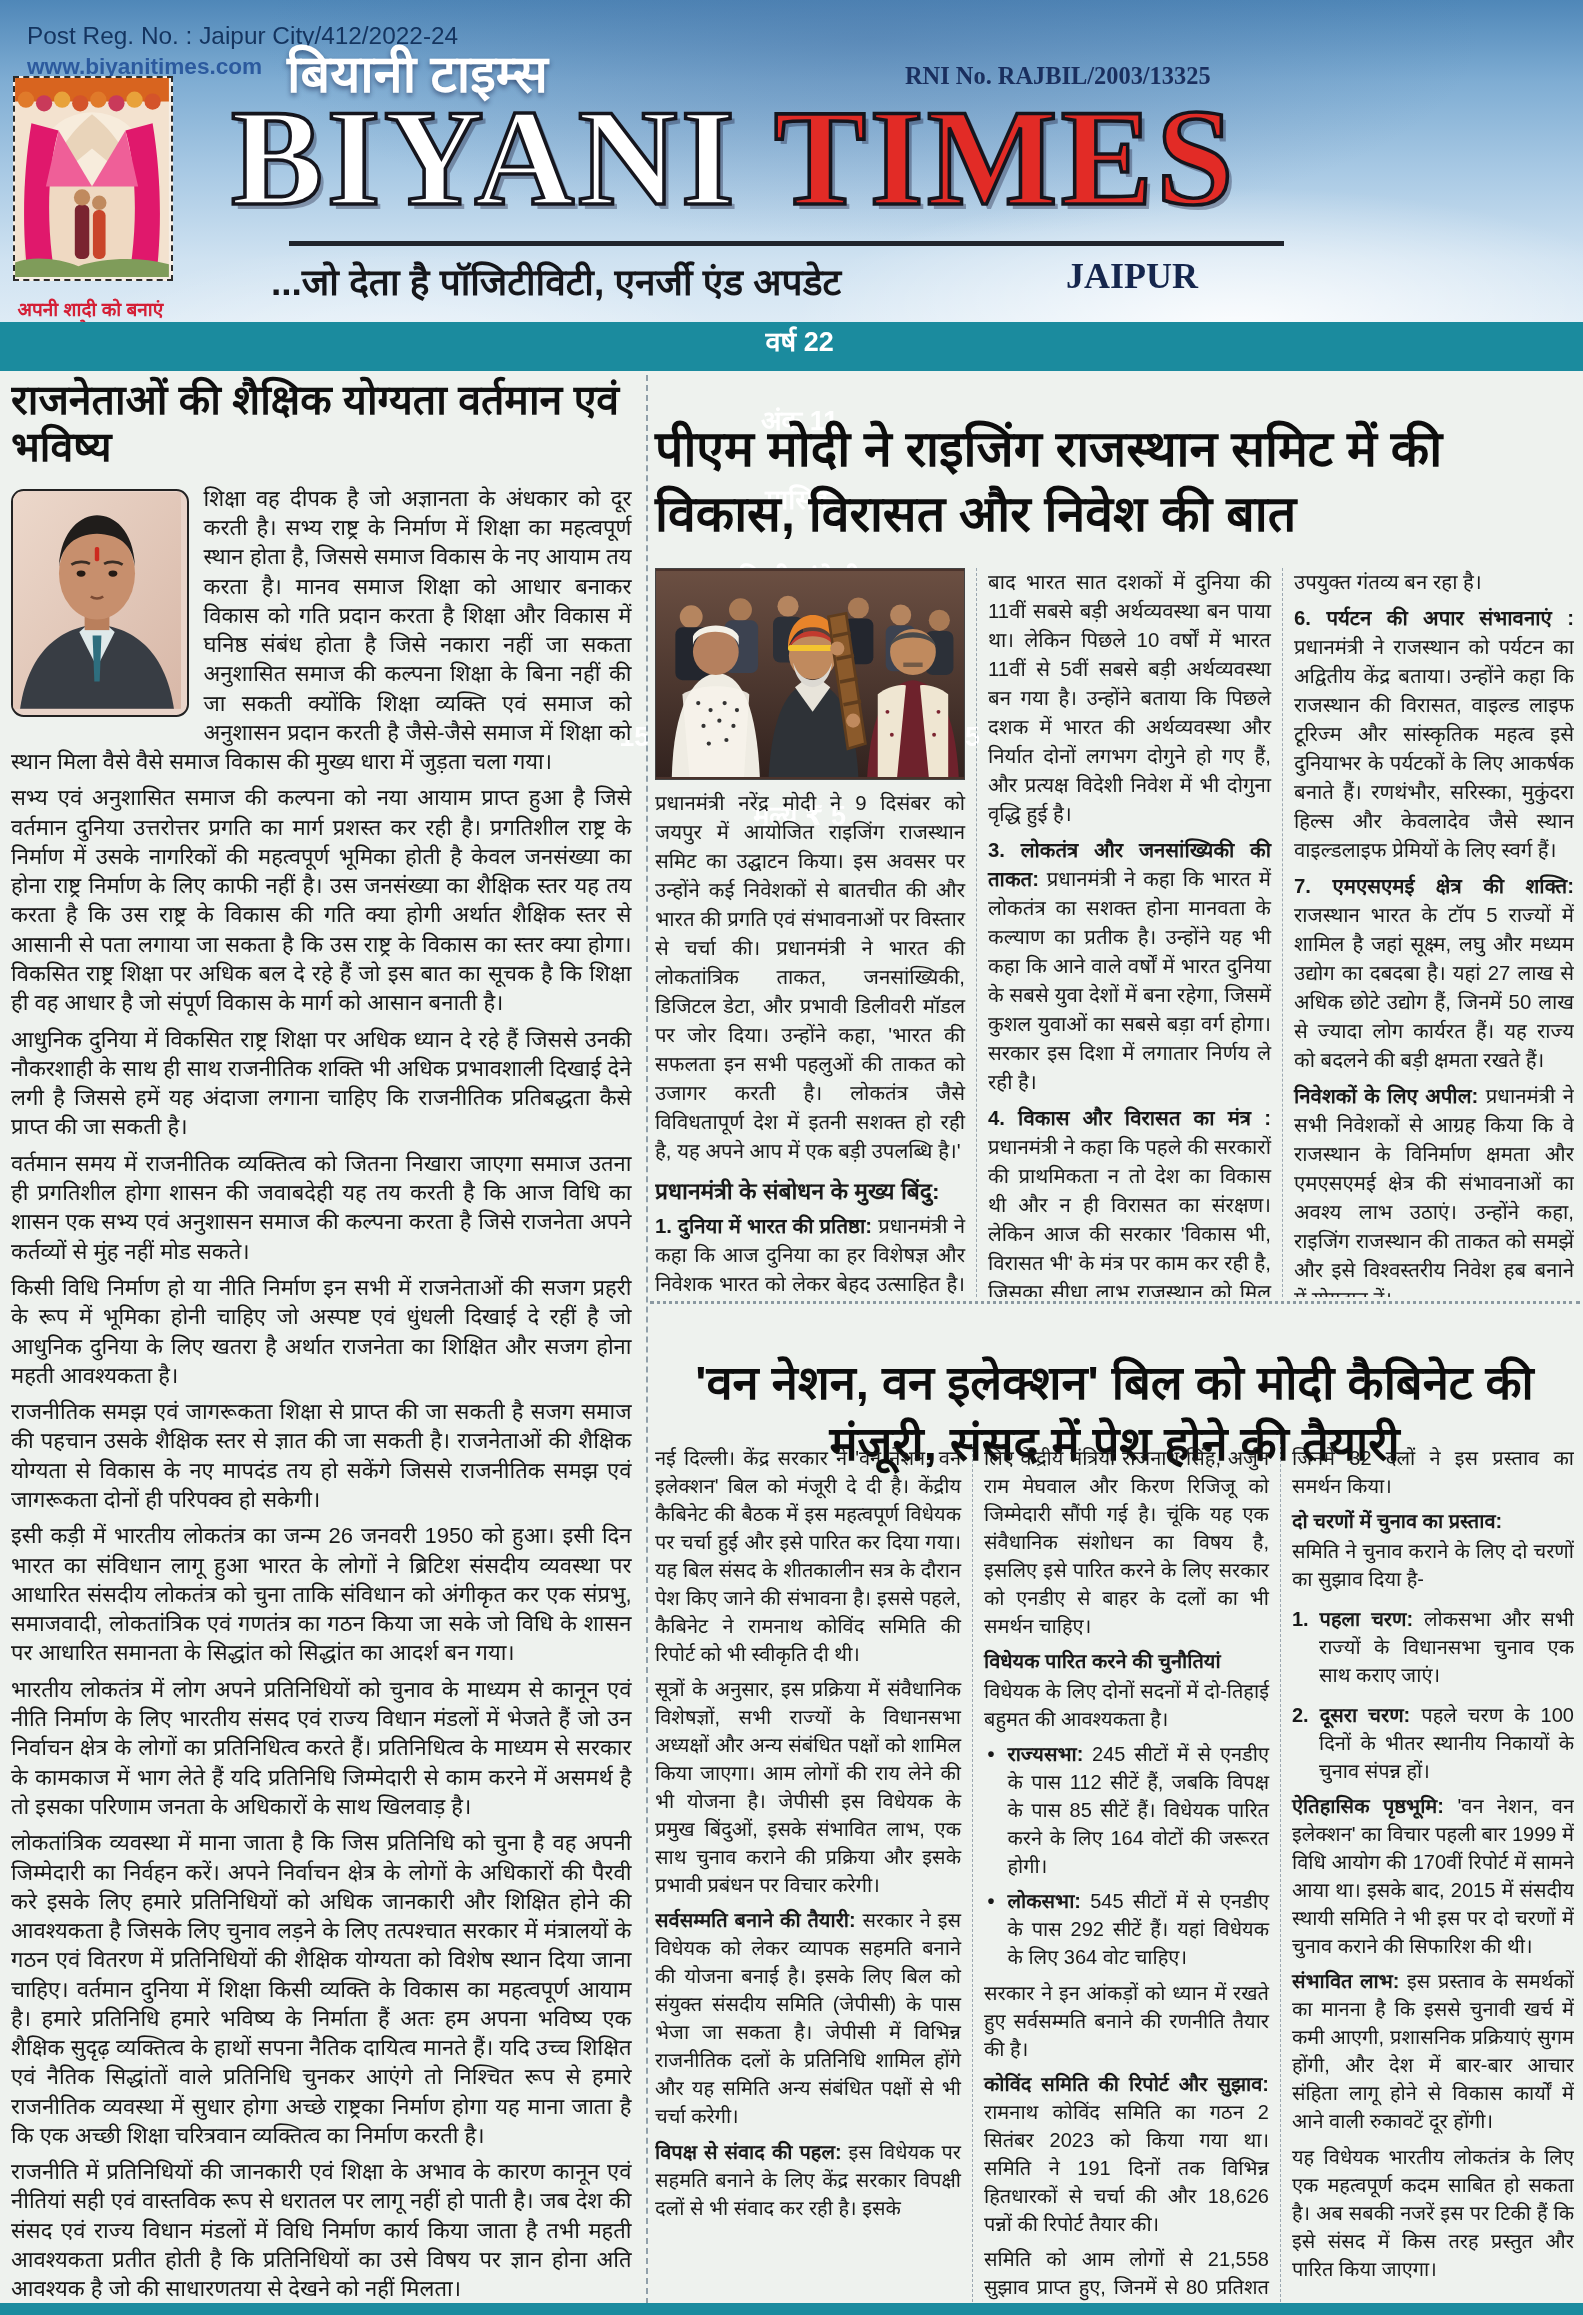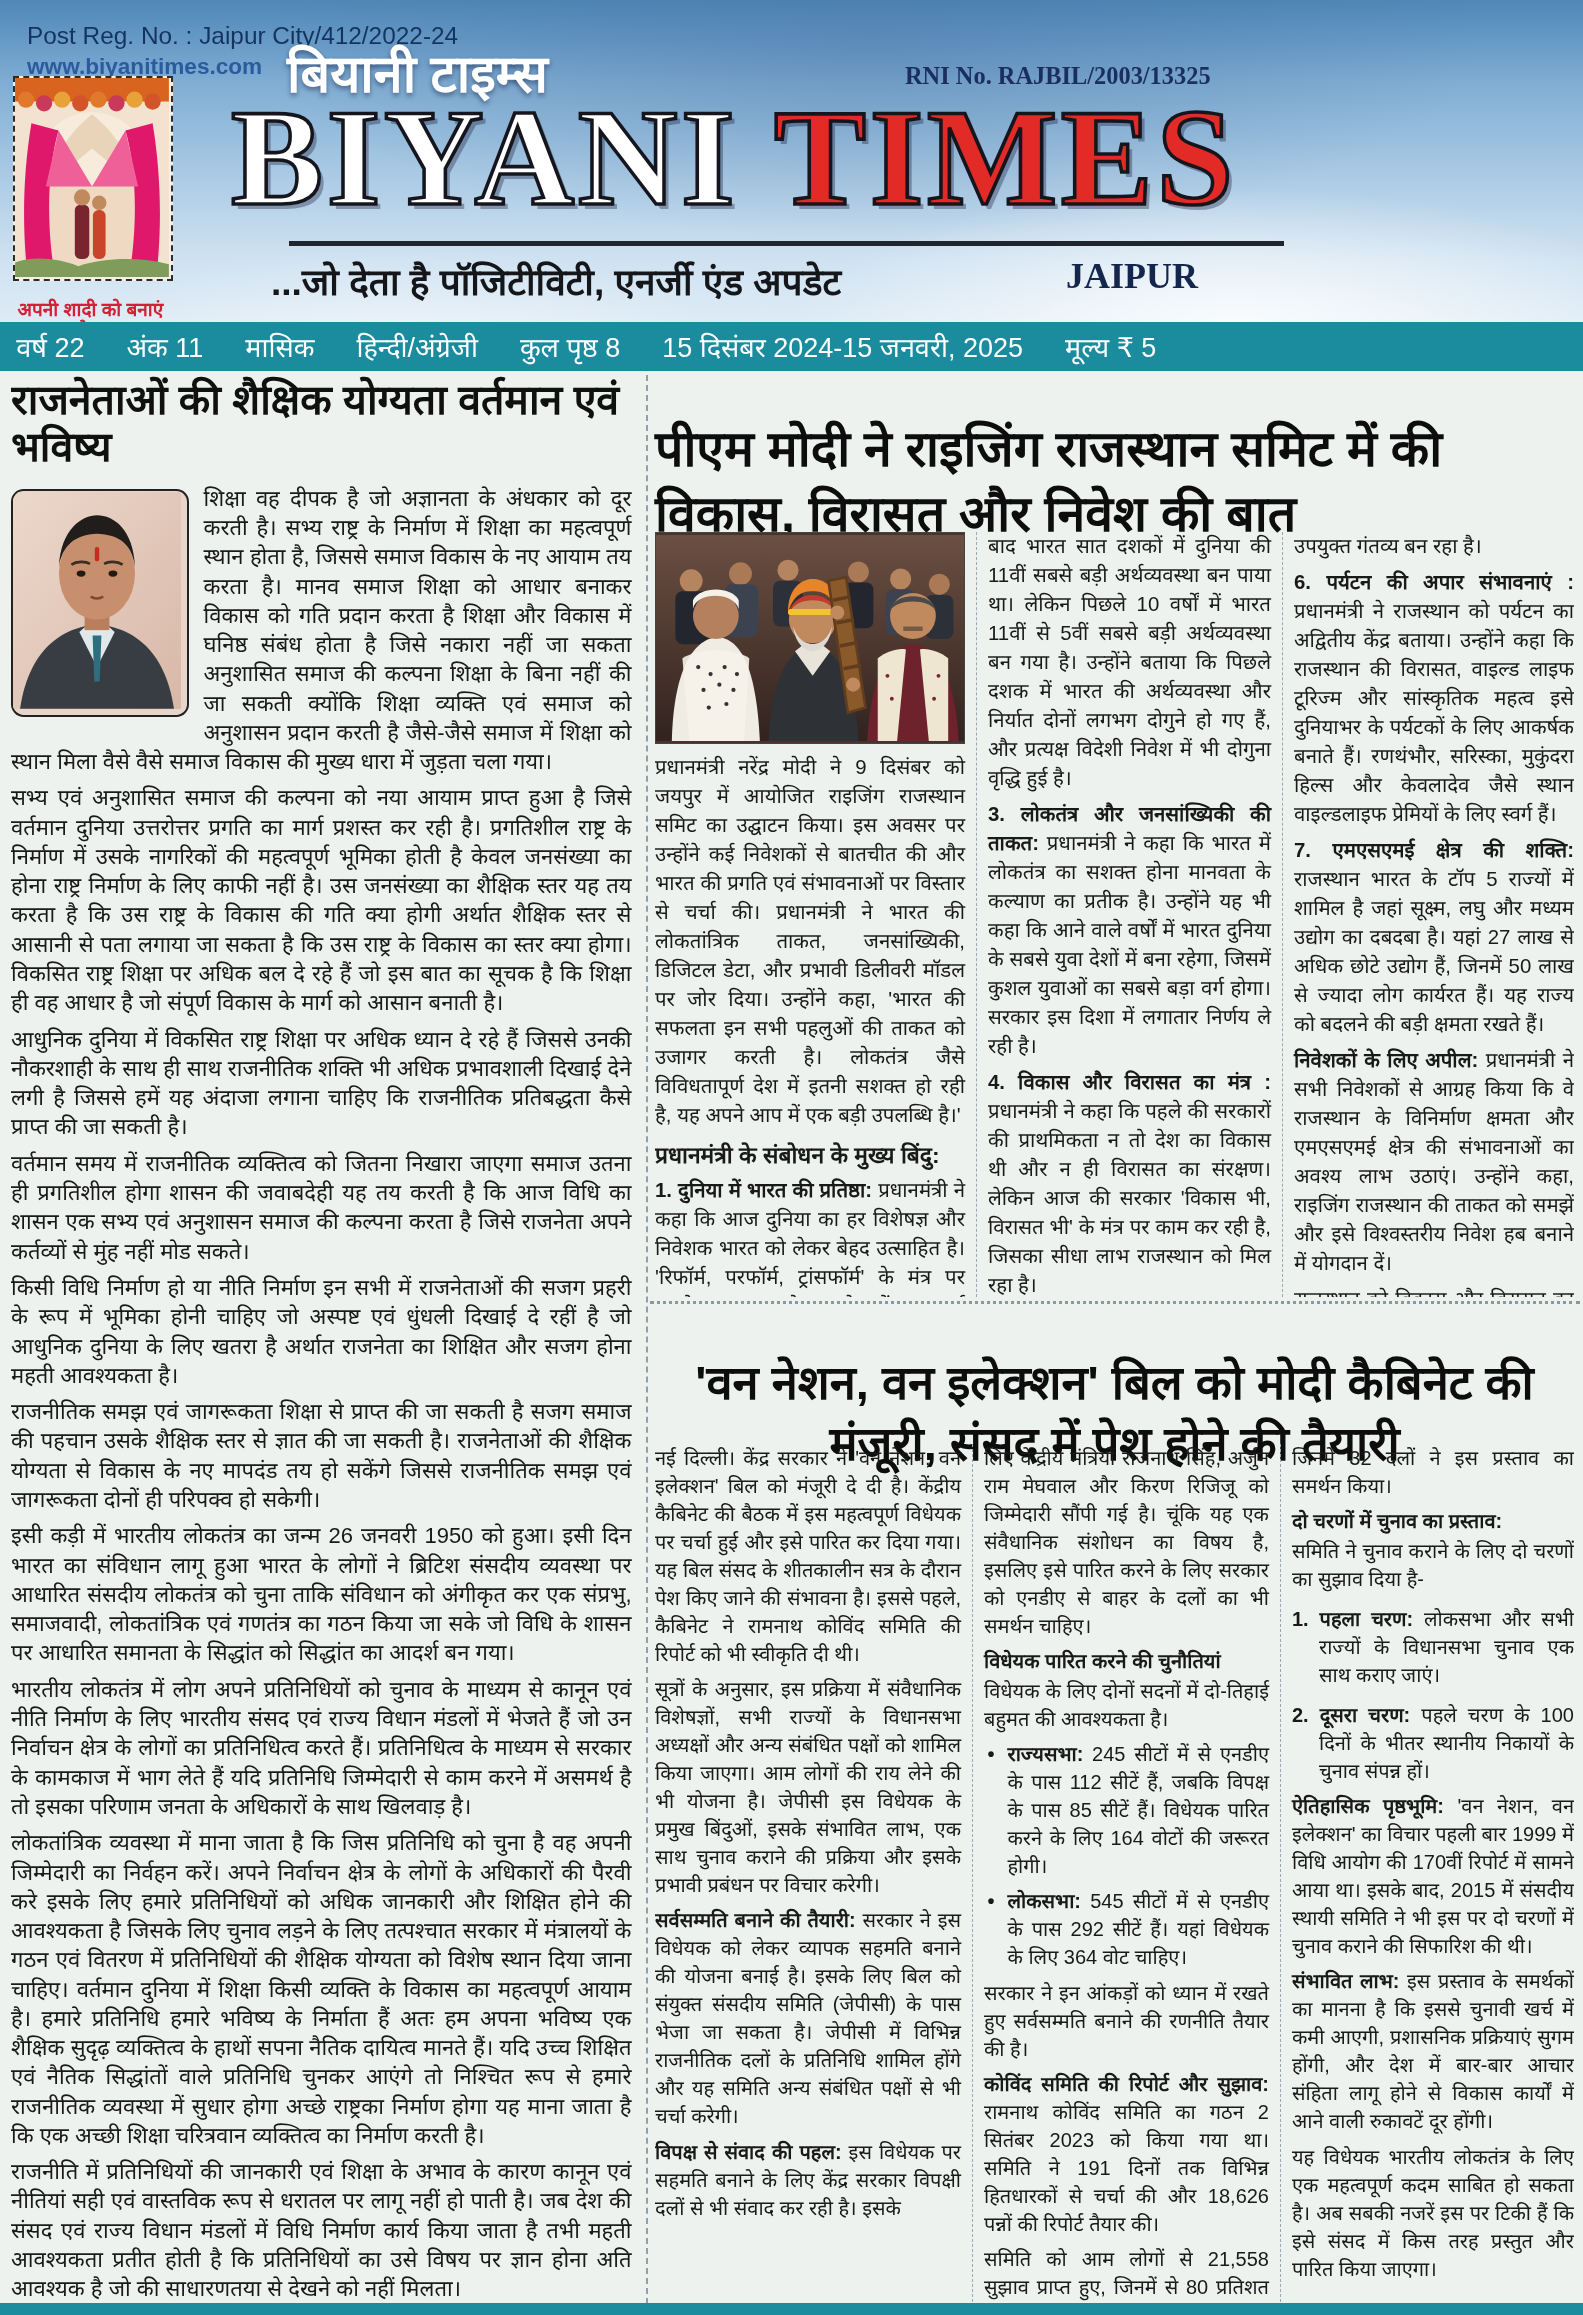--- a/index.html
+++ b/index.html
@@ -36,41 +36,41 @@
   .city{position:absolute;left:1066px;top:255px;font-size:36px;font-weight:bold;
        font-family:"Liberation Serif","DejaVu Serif",serif;color:#15264d;}
   
   .wedding-card{position:absolute;left:12.7px;top:76px;width:156px;height:201px;
        border:2.7px dashed #2b2b2b;background:#f7efe6;overflow:hidden;}
   .wedding-caption{position:absolute;left:5.4px;top:300px;width:170px;text-align:center;
        font-size:19px;line-height:1.1;font-weight:800;color:#d41f36;}
   
   .infobar{position:absolute;left:0;top:322px;width:1583px;height:49px;background:#1b8b9e;
        display:flex;align-items:center;gap:42px;padding-left:16.3px;box-sizing:border-box;
-       color:#ffffff;font-weight:400;font-size:27px;white-space:nowrap;}
+       color:#ffffff;font-weight:700;font-size:27px;white-space:nowrap;flex-direction:column;}
   
   .para{margin:0 0 7.2px 0;text-align:justify;}
   .para b{font-weight:800;}
   .para.subhead{font-weight:800;font-size:1.12em;text-align:left;margin:9px 0 5.4px 0;}
   .para.subhead2{font-weight:800;text-align:left;margin:7.2px 0 1.8px 0;}
   .para.bullet{padding-left:23.5px;position:relative;}
   .para.bullet::before{content:"•";position:absolute;left:3.6px;top:0;font-weight:800;}
   .para.num{padding-left:27px;text-indent:-27px;margin-top:12px;}
   
   .a1{position:absolute;left:11px;top:375px;width:637px;height:1929px;box-sizing:border-box;
       padding-right:14.5px;border-right:2.7px dashed #90a0aa;overflow:hidden;}
   .a1-headline{font-size:41px;line-height:1.15;font-weight:800;color:#101010;margin:1.8px 0 12.7px 0;}
   .a1-body{font-size:22px;line-height:1.33;}
   .author-photo{float:left;width:174px;height:224px;margin:5.4px 14.5px 7.2px 0;border:2.7px solid #222;
       border-radius:12.7px;overflow:hidden;background:#e9d4c9;}
   
   .a2-headline{position:absolute;left:655px;top:375px;width:919px;
       font-size:50px;line-height:1.3;font-weight:800;color:#0d0d0d;}
   .a2-cols{position:absolute;left:655px;top:532px;width:919px;height:765px;display:flex;overflow:hidden;}
-  .a2col{font-size:20.4px;line-height:1.42;overflow:hidden;box-sizing:border-box;}
+  .a2col{font-size:20.4px;line-height:1.42;overflow:hidden;box-sizing:border-box;margin-top:36px;}
   .a2col1{width:322px;padding-right:11px;border-right:1.8px dashed #9aa7b0;}
   .a2col2{width:306px;padding:0 11px;border-right:1.8px dashed #9aa7b0;}
   .a2col3{width:291px;padding-left:11px;}
   .modi-photo{width:100%;height:212px;border:1.8px solid #444;box-sizing:border-box;
       margin-bottom:9px;background:#4a332c;overflow:hidden;}
   
   .h-divider{position:absolute;left:650px;top:1301px;width:930px;border-top:3.6px dotted #8a98a0;}
   
   .a3-headline{position:absolute;left:653px;top:1313px;width:923px;text-align:center;
       font-size:47px;line-height:1.3;font-weight:800;color:#0d0d0d;}

